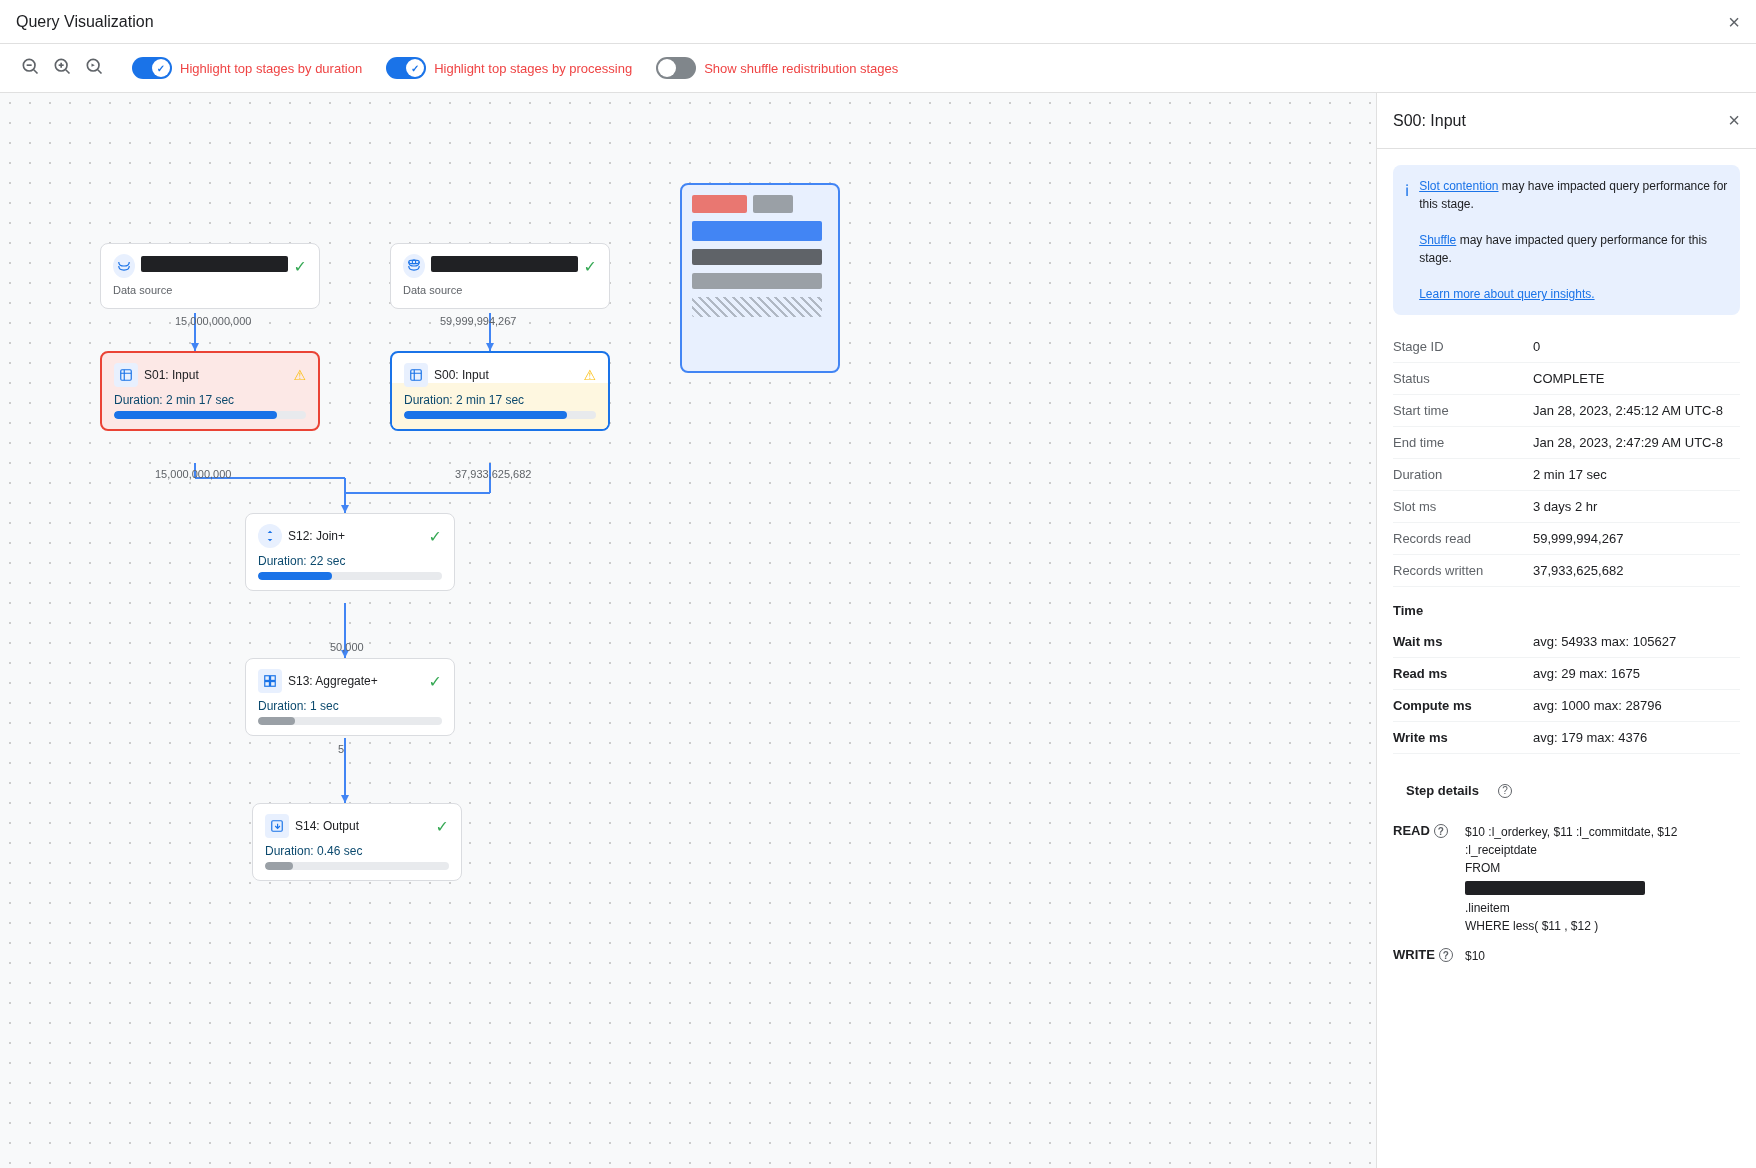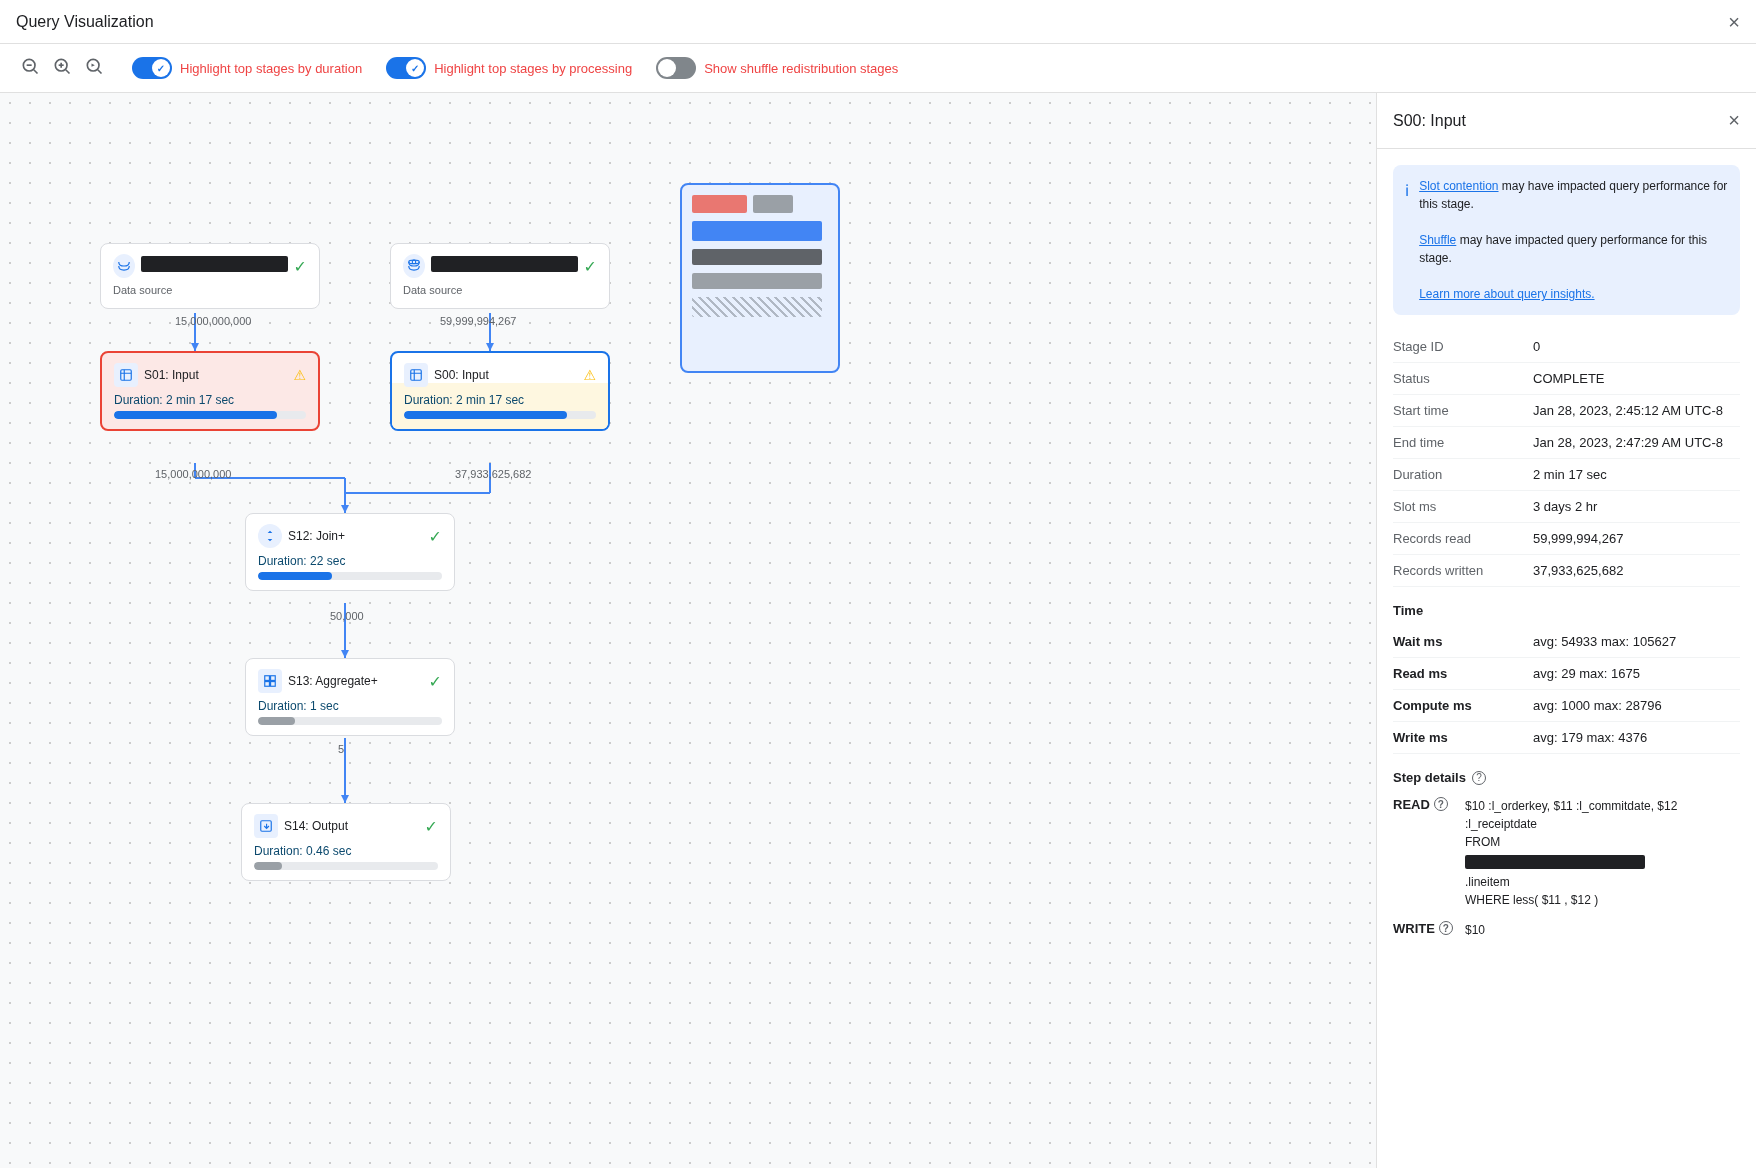--- a/index.html
+++ b/index.html
@@ -101,21 +101,21 @@
     .info-table { width: 100%; border-collapse: collapse; margin-bottom: 16px; }
     .info-table tr { border-bottom: 1px solid #f1f3f4; }
     .info-table td { padding: 8px 0; vertical-align: top; font-size: 13px; }
     .info-table td:first-child { color: #5f6368; width: 140px; font-weight: 500; }
     .info-table td:last-child { color: #202124; }
 
     .section-title { font-size: 13px; font-weight: 600; color: #202124; margin: 16px 0 8px 0; }
 
     
     .step-detail-row { display: flex; gap: 12px; margin-bottom: 12px; align-items: flex-start; }
-    .step-detail-label { font-size: 13px; font-weight: 600; color: #202124; width: 60px; flex-shrink: 0; display: flex; align-items: flex-start; gap: 4px; }
+    .step-detail-label { font-size: 13px; font-weight: 600; color: #202124; width: 60px; flex-shrink: 0; display: flex; align-items: flex-end; gap: 4px; }
     .step-detail-value { font-size: 12px; color: #202124; line-height: 1.5; }
     .redacted-bar { height: 14px; background: #202124; border-radius: 2px; width: 180px; margin: 4px 0; }
 
     svg.connector-svg { position: absolute; top: 0; left: 0; pointer-events: none; overflow: visible; }
 
     
     .help-icon { display: inline-flex; align-items: center; justify-content: center; width: 14px; height: 14px; border-radius: 50%; border: 1px solid #5f6368; color: #5f6368; font-size: 10px; cursor: pointer; }
   </style>
 </head>
 <body>
@@ -283,21 +283,21 @@
           </div>
           <span class="stage-title">S12: Join+</span>
           <span class="stage-check" style="color:#34a853;">✓</span>
         </div>
         <div class="duration-label">Duration: 22 sec</div>
         <div class="progress-bar-container">
           <div class="progress-bar" style="width: 40%;"></div>
         </div>
       </div>
 
-      <div class="count-label" style="left: 330px; top: 517px;">50,000</div>
+      <div class="count-label" style="left: 330px; top: 548px;">50,000</div>
 
       <div class="stage-node" style="left: 245px; top: 565px; width: 210px;">
         <div class="stage-header">
           <div class="stage-icon" style="background:#e8f0fe; border-radius: 4px;">
             <svg width="14" height="14" viewBox="0 0 24 24" fill="none" stroke="#1a73e8" stroke-width="2">
                 <rect x="3" y="3" width="8" height="8"></rect>
                 <rect x="13" y="3" width="8" height="8"></rect>
                 <rect x="3" y="13" width="8" height="8"></rect>
                 <rect x="13" y="13" width="8" height="8"></rect>
               </svg>
@@ -306,21 +306,21 @@
           <span class="stage-check" style="color:#34a853;">✓</span>
         </div>
         <div class="duration-label">Duration: 1 sec</div>
         <div class="progress-bar-container">
           <div class="progress-bar-gray" style="width: 20%;"></div>
         </div>
       </div>
 
       <div class="count-label" style="left: 338px; top: 650px;">5</div>
 
-      <div class="stage-node" style="left: 241px; top: 710px; width: 210px;">
+      <div class="stage-node" style="left: 252px; top: 710px; width: 210px;">
         <div class="stage-header">
           <div class="stage-icon" style="background:#e8f0fe; border-radius: 4px;">
             <svg width="14" height="14" viewBox="0 0 24 24" fill="none" stroke="#1a73e8" stroke-width="2">
                 <rect x="3" y="3" width="18" height="18" rx="2"></rect>
                 <path d="M9 12 l4 4 l4-4 M13 8 v8"></path>
               </svg>
           </div>
           <span class="stage-title">S14: Output</span>
           <span class="stage-check" style="color:#34a853;">✓</span>
         </div>
@@ -416,21 +416,21 @@
               <td>avg: 1000 max: 28796</td>
             </tr>
             <tr>
               <td style="font-weight:600;color:#202124;">Write ms</td>
               <td>avg: 179 max: 4376</td>
             </tr>
           </tbody>
       </table>
 
       <div style="display:flex; align-items:center; gap:6px; margin: 16px 0 12px 0;">
-        <span class="section-title" style="margin:0;">Step details</span>
+        <span class="section-title" style="margin:13px;">Step details</span>
         <span class="help-icon">?</span>
       </div>
 
       <div class="step-detail-row">
         <div class="step-detail-label">
           <span>READ</span>
           <span class="help-icon">?</span>
         </div>
         <div class="step-detail-value">
           <span style="white-space:pre-line;">$10 :l_orderkey, $11 :l_commitdate, $12 :l_receiptdate

